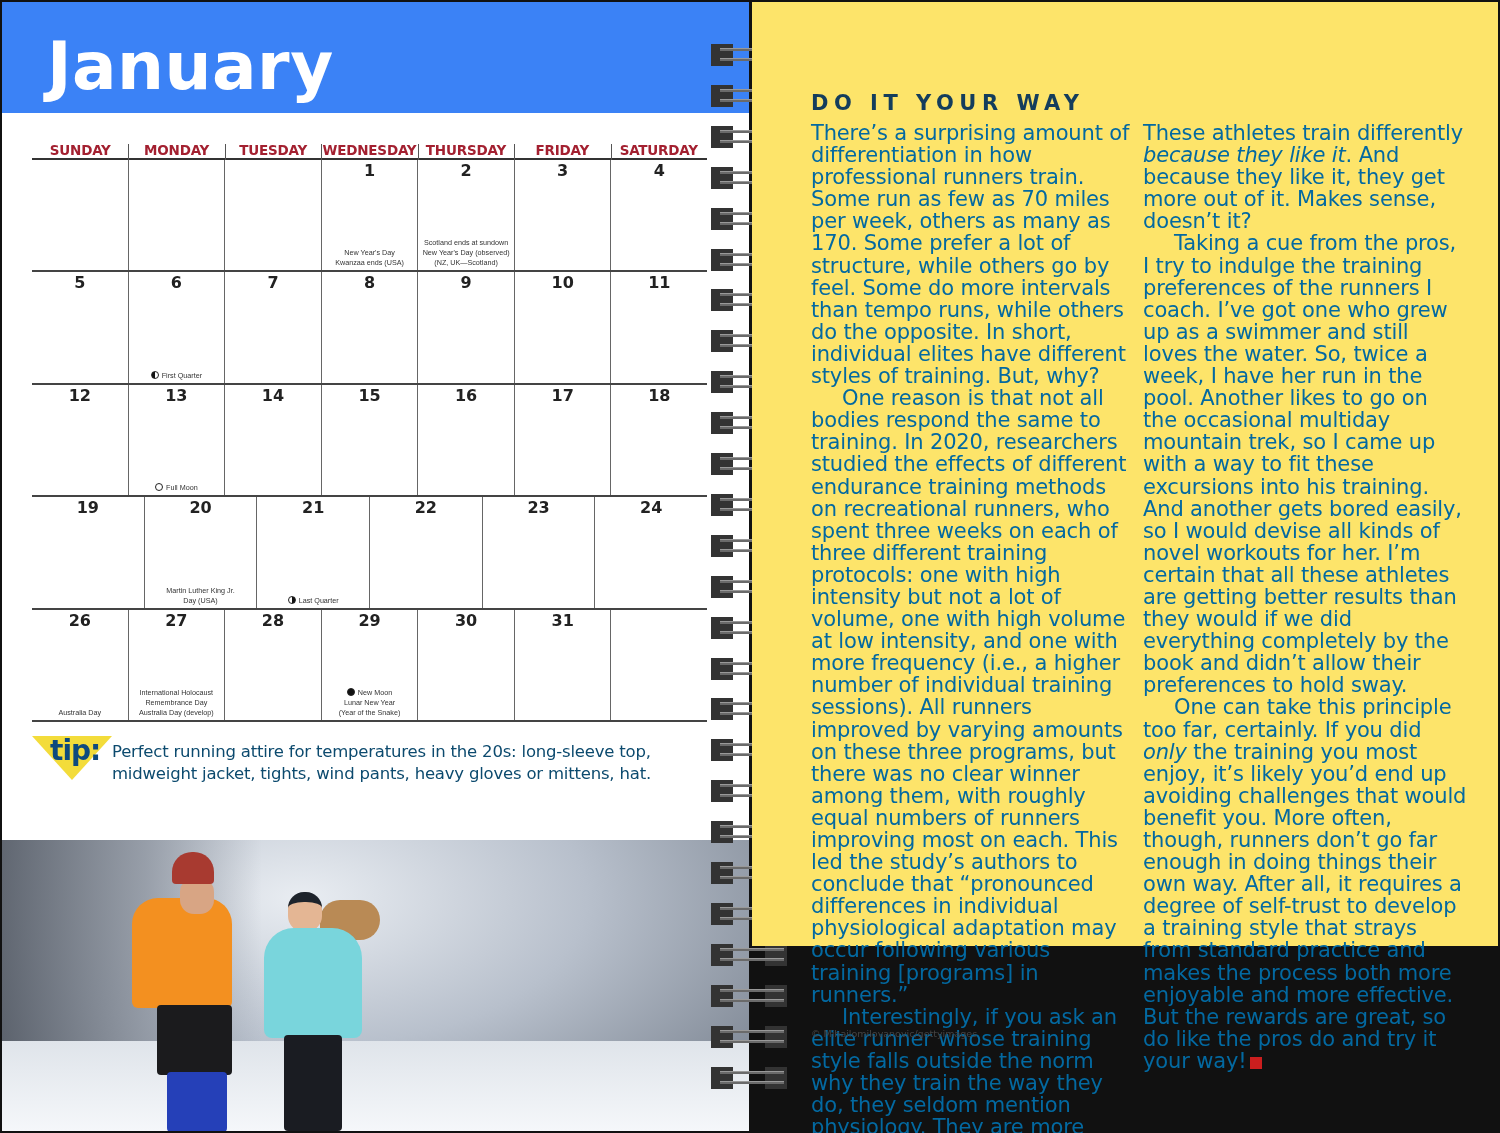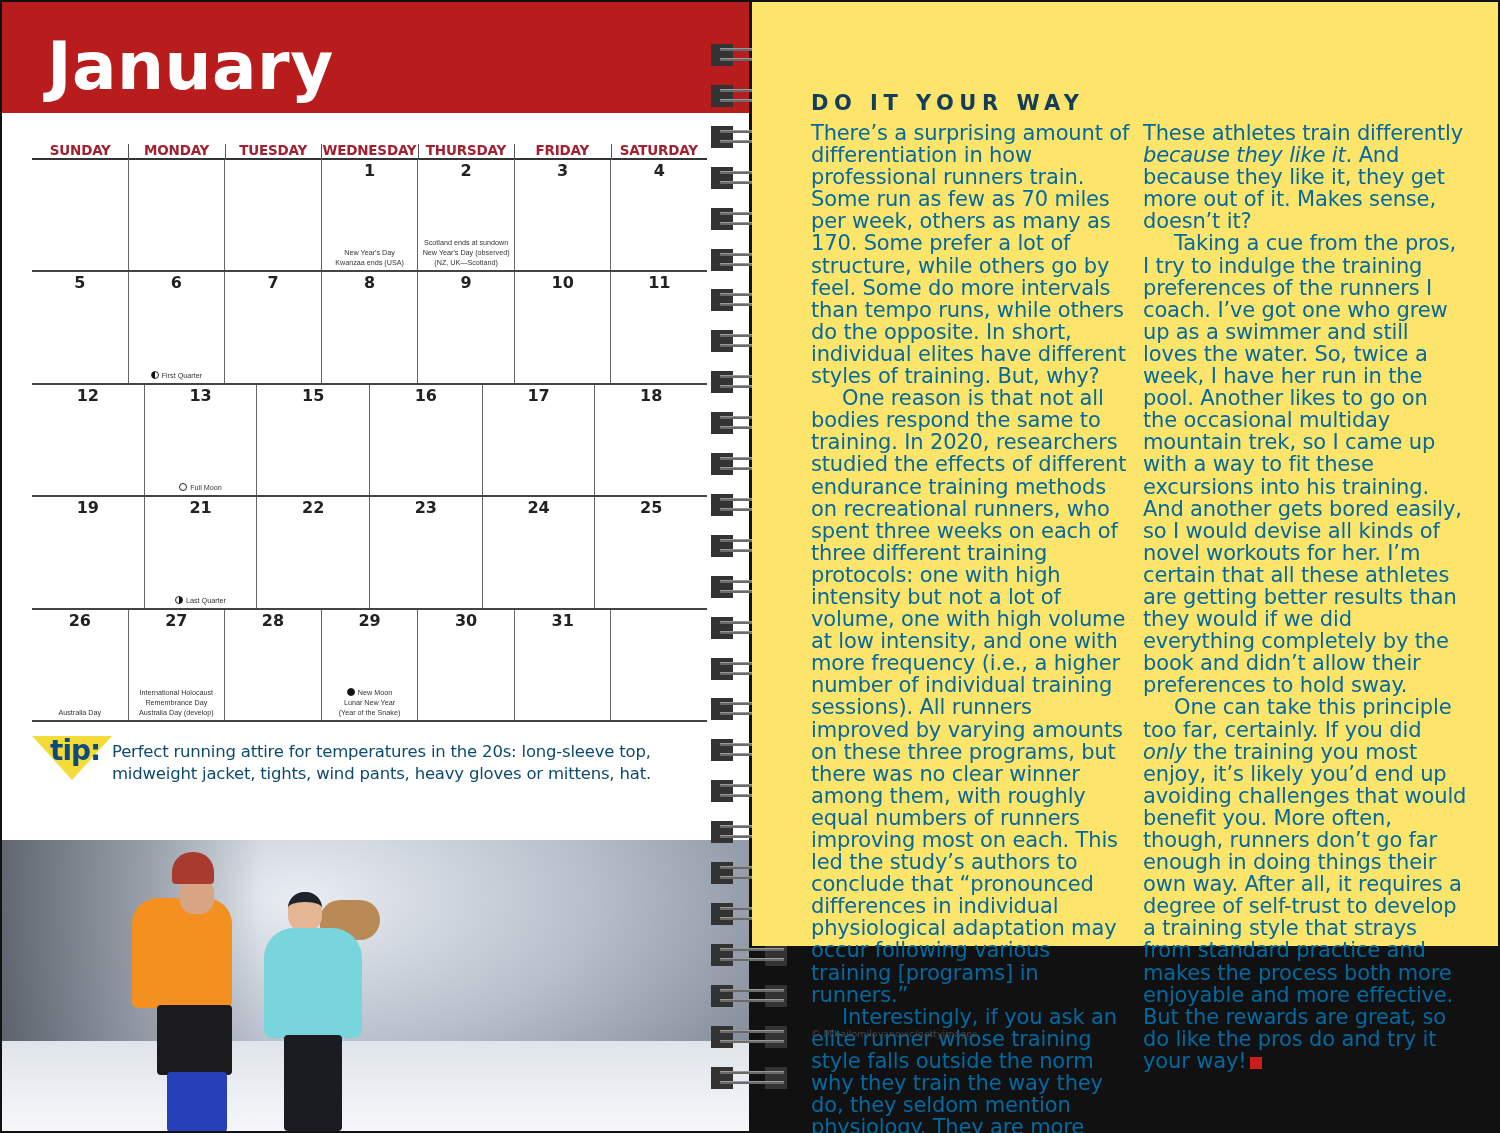--- a/index.html
+++ b/index.html
@@ -3,21 +3,21 @@
 <meta charset="utf-8">
 <style>
   * { box-sizing: border-box; margin: 0; padding: 0; }
   html, body { width: 1500px; height: 1133px; overflow: hidden; background: #111; }
   body { position: relative; font-family: "Liberation Sans", sans-serif; }
 
   .spread { position: absolute; left: 0; top: 0; width: 1500px; height: 1133px; }
 
   
   .left-page { position: absolute; left: 2px; top: 2px; width: 748px; height: 1129px; background: #fff; overflow: hidden; }
-  .month-banner { position: absolute; left: 0; top: 0; width: 748px; height: 111px; background: #b91c1c; }
+  .month-banner { position: absolute; left: 0; top: 0; width: 748px; height: 111px; background: #3b82f6; }
   .month-title { position: absolute; left: 45px; top: 32px; font-size: 66px; font-weight: bold; color: #fff; letter-spacing: 0.5px; line-height: 1; font-family: "DejaVu Sans", sans-serif; }
 
   .calendar { position: absolute; left: 30px; top: 138px; width: 675px; }
   .dow-row { display: flex; height: 20px; border-bottom: 2px solid #333; }
   .dow { flex: 1; text-align: center; font-size: 13.5px; font-weight: bold; color: #a32030; font-family: "DejaVu Sans", sans-serif; position: relative; line-height: 20px; letter-spacing: -0.2px; }
   .dow + .dow::before { content: ""; position: absolute; left: 0; top: 4px; height: 16px; width: 1px; background: #555; }
 
   .week-row { display: flex; height: 112.4px; border-bottom: 2px solid #444; }
   .day-cell { flex: 1; position: relative; border-left: 1px solid #666; }
   .day-cell:first-child { border-left: none; }
@@ -152,53 +152,60 @@
             <div class="day-cell">
               <div class="day-num">12</div>
             </div>
             <div class="day-cell">
               <div class="day-num">13</div>
               <div class="day-notes">
                 <div><span class="moon full"></span><span>Full Moon</span></div>
               </div>
             </div>
             <div class="day-cell">
+              <div class="day-num">14</div>
+            </div>
+            <div class="day-cell">
               <div class="day-num">15</div>
             </div>
             <div class="day-cell">
               <div class="day-num">16</div>
             </div>
             <div class="day-cell">
               <div class="day-num">17</div>
             </div>
             <div class="day-cell">
               <div class="day-num">18</div>
             </div>
           </div>
           <div class="week-row">
             <div class="day-cell">
               <div class="day-num">19</div>
             </div>
             <div class="day-cell">
+              <div class="day-num">20</div>
+              <div class="day-notes">
+                <div><span>Martin Luther King Jr.</span></div>
+                <div><span>Day (USA)</span></div>
+              </div>
+            </div>
+            <div class="day-cell">
               <div class="day-num">21</div>
               <div class="day-notes">
                 <div><span class="moon last"></span><span>Last Quarter</span></div>
               </div>
             </div>
             <div class="day-cell">
               <div class="day-num">22</div>
             </div>
             <div class="day-cell">
               <div class="day-num">23</div>
             </div>
             <div class="day-cell">
               <div class="day-num">24</div>
-            </div>
-            <div class="day-cell">
-              <div class="day-num">25</div>
             </div>
           </div>
           <div class="week-row">
             <div class="day-cell">
               <div class="day-num">26</div>
               <div class="day-notes">
                 <div><span>Australia Day</span></div>
               </div>
             </div>
             <div class="day-cell">

